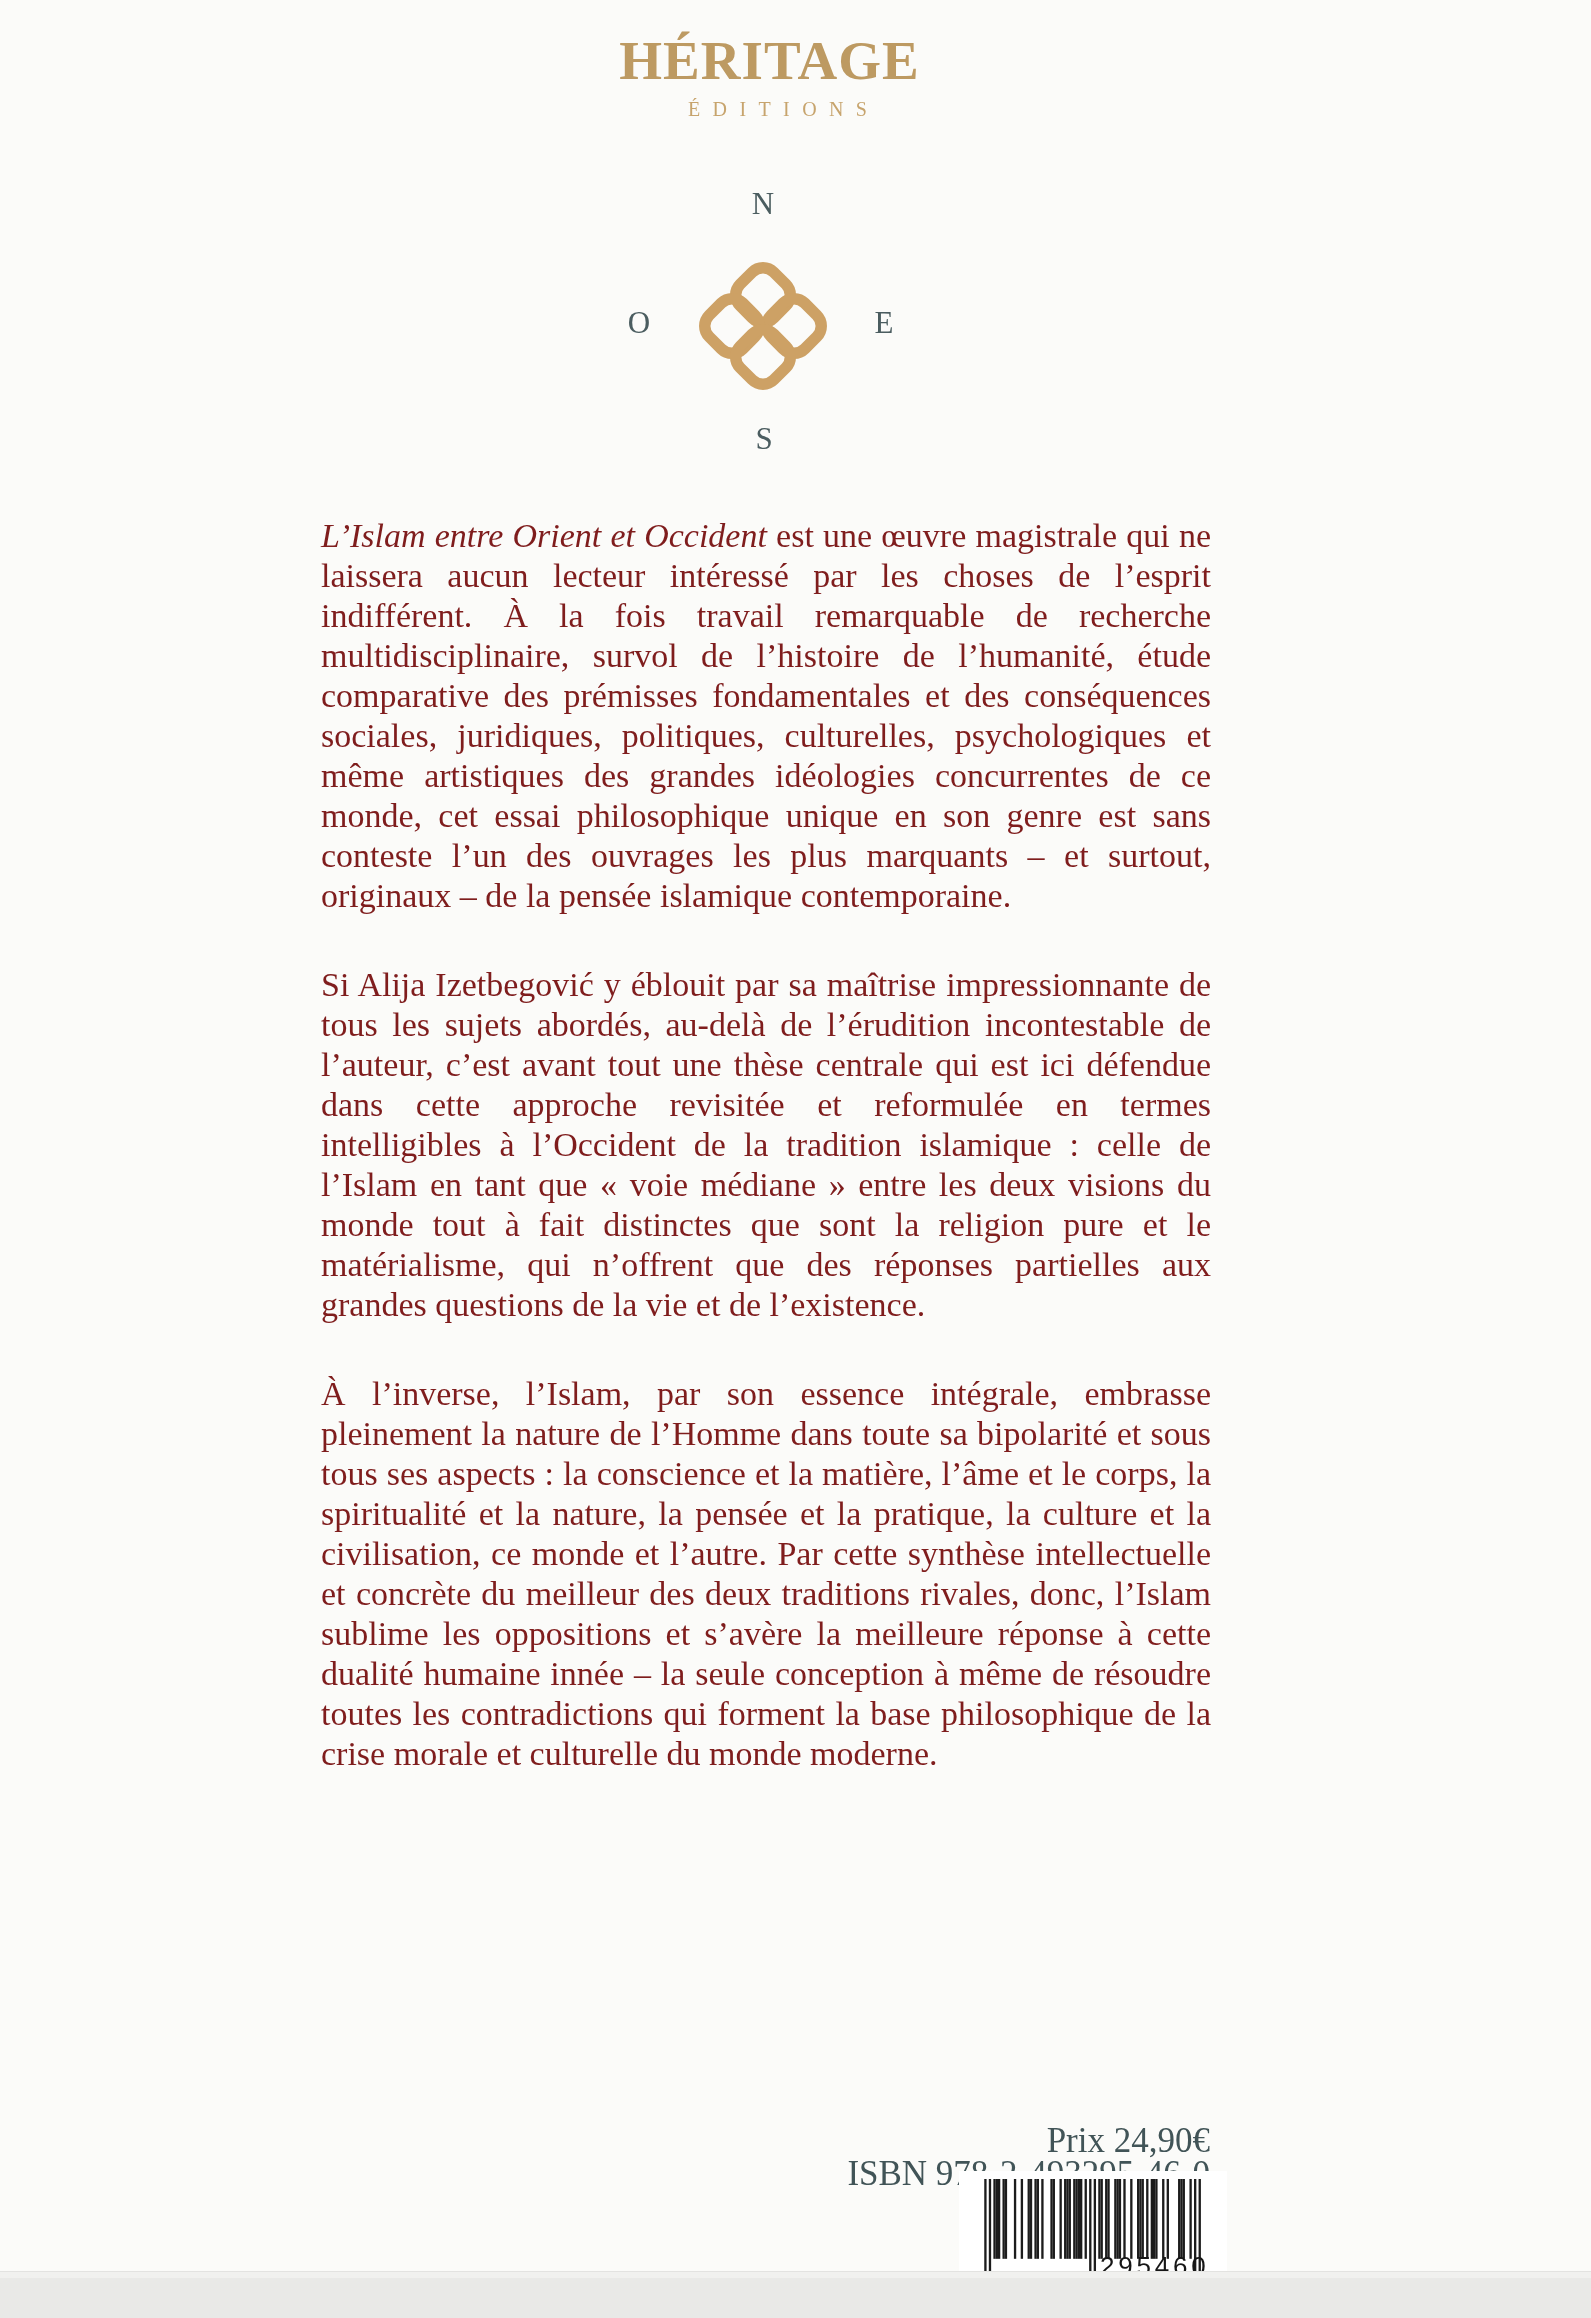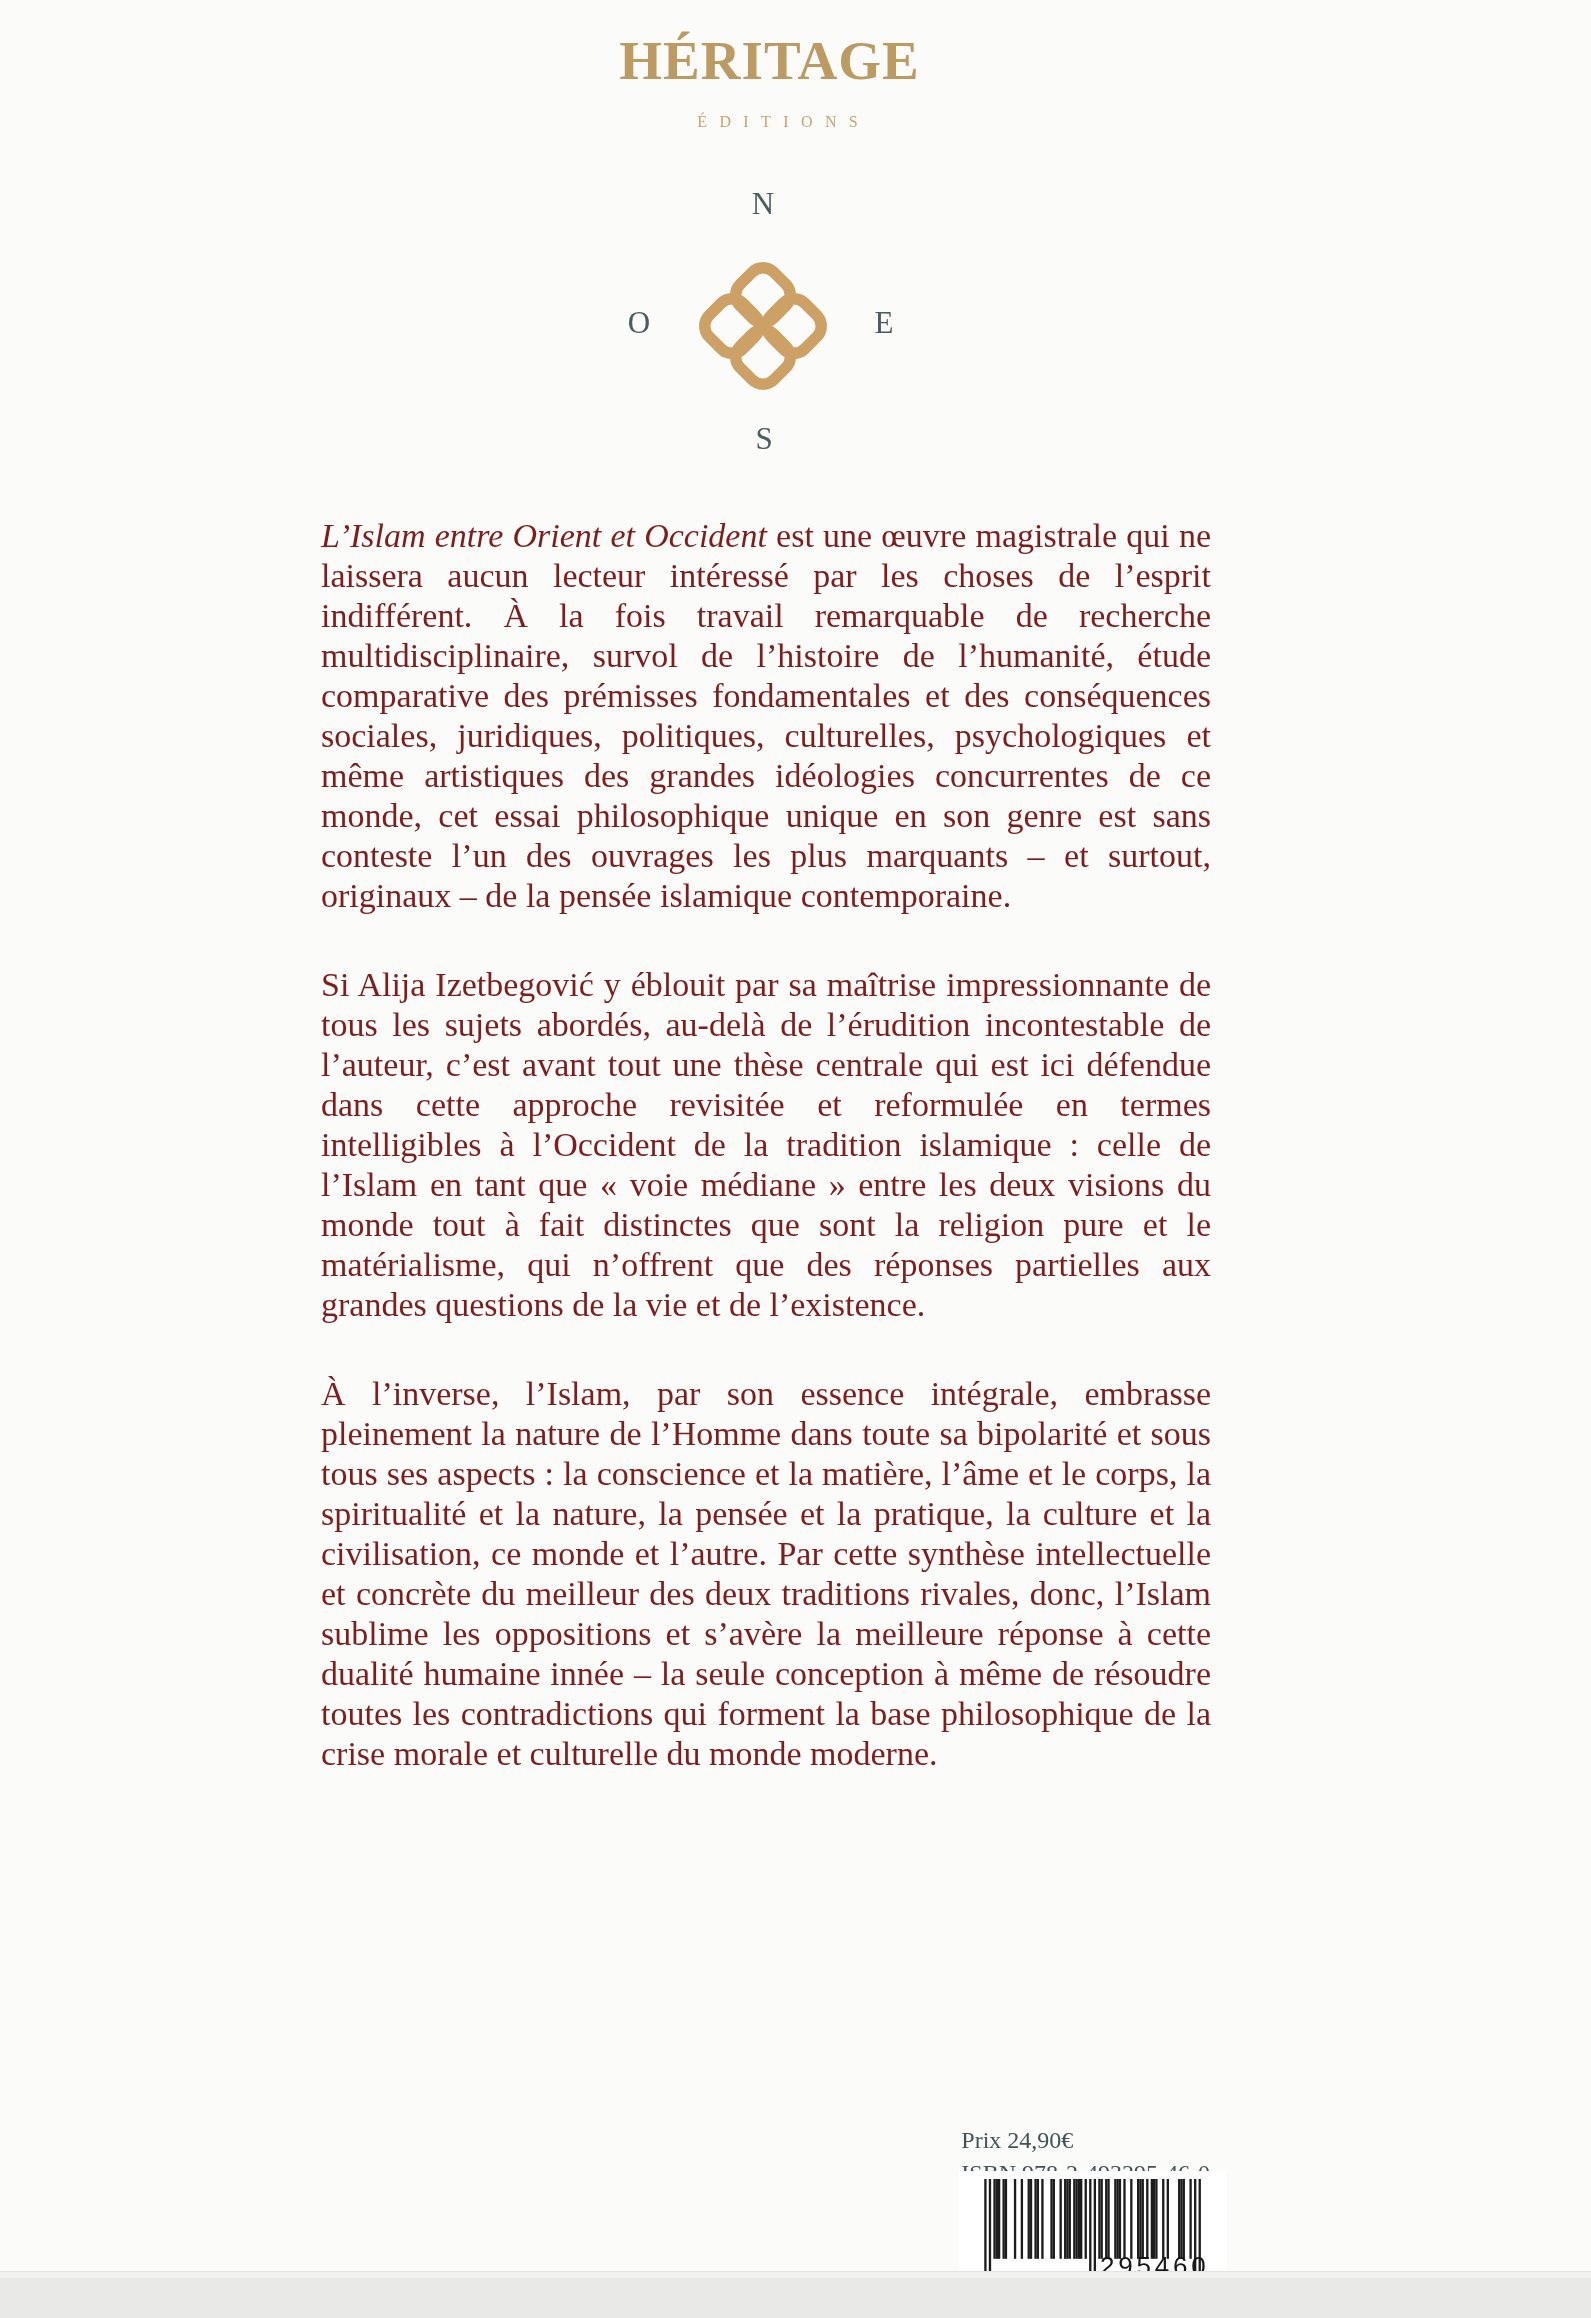--- a/index.html
+++ b/index.html
@@ -4,42 +4,42 @@
 <style>
   html,body { margin:0; padding:0; background:#e9e9e7; }
   .page {
     position:relative; width:1591px; height:2278px; overflow:hidden;
     background:#fbfbf9; color:#3e5356;
     font-family:"Liberation Serif", serif;
   }
   
   .logo { position:absolute; top:32px; left:0; width:1539px; text-align:center; }
   .logo-name { font-size:55px; font-weight:bold; letter-spacing:1px; color:#bd9a62; line-height:57px; }
-  .logo-sub  { font-size:16px; letter-spacing:12.4px; text-indent:12.4px; color:#c7a46d; line-height:27px; margin-top:19px;padding-left:16px; }
+  .logo-sub  { font-size:20px; letter-spacing:12.4px; text-indent:12.4px; color:#c7a46d; line-height:27px; margin-top:7px;padding-left:16px; }
   
   .compass-letter {
     position:absolute; transform:translateX(-50%);
     font-size:31px; color:#4b5d60; line-height:34px;
   }
   .c-n { left:763px; top:187px; }
   .c-o { left:639px; top:306px; }
   .c-e { left:884px; top:306px; }
   .c-s { left:764px; top:422px; }
   .knot { position:absolute; left:763px; top:326px; transform:translate(-50%,-50%); }
   
   .synopsis {
     position:absolute; left:321px; top:516px; width:890px;
     font-size:34px; line-height:40px; text-align:justify; color:#7f1d1d;
   }
   .synopsis p { margin:0 0 49px 0; }
   .synopsis em { font-style:italic; }
   
   .footer-lines {
-    position:absolute; top:2124px; right:381px; 
-    font-size:24px; line-height:33px; color:#415457;
+    position:absolute; top:2124px; right:381px; text-align:right;
+    font-size:35px; line-height:33px; color:#415457;
   }
   
   .barcode-box {
     position:absolute; left:959px; top:2171px; width:268px; height:133px;
     background:#ffffff;
   }
   .barcode-bars { position:absolute; left:25px; top:7.6px; }
   .barcode-bars rect { fill:#1c1c1c; }
   .barcode-digits {
     position:absolute; left:0; bottom:5.7px; width:100%; height:28.5px;

